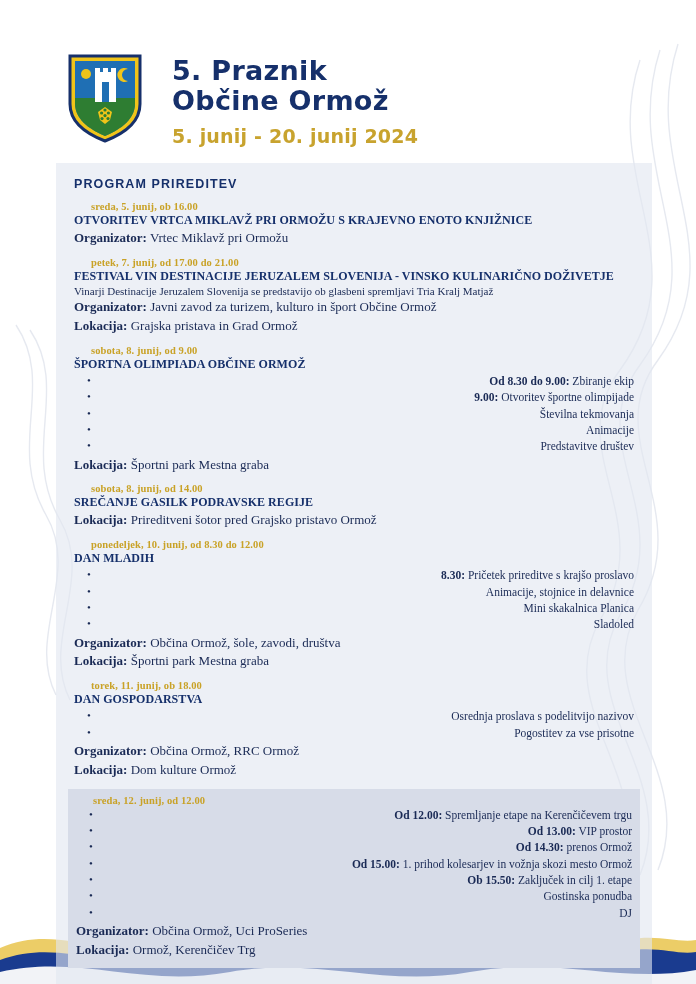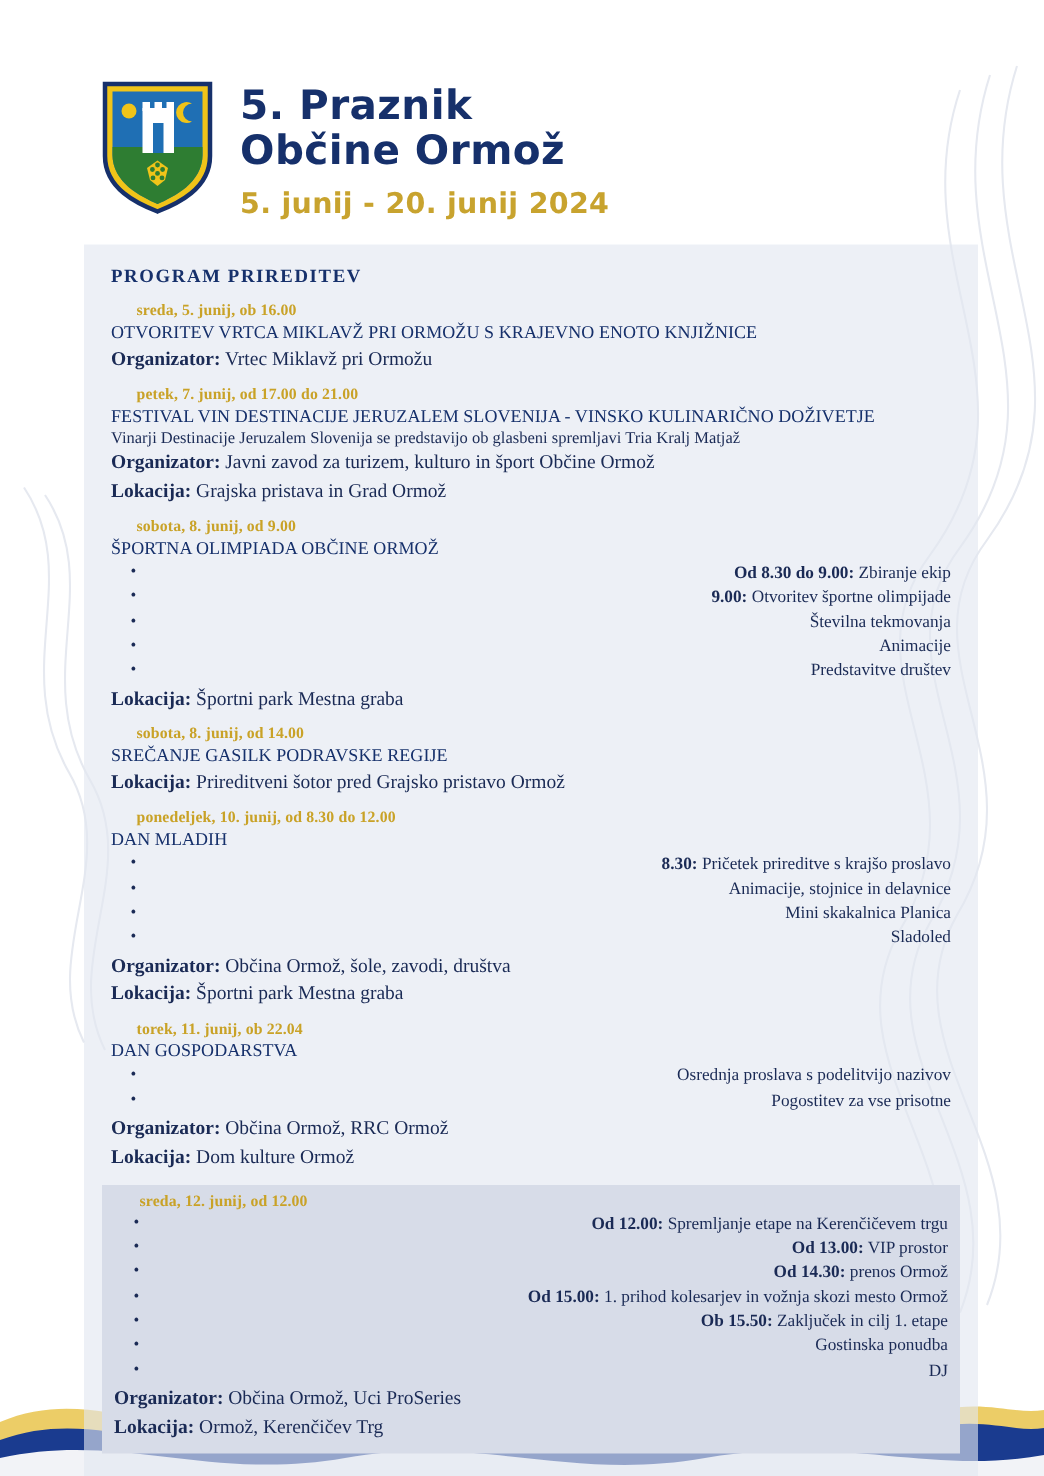--- a/index.html
+++ b/index.html
@@ -40,21 +40,21 @@
     display: flex;
     align-items: flex-start;
     padding: 52px 0 0 66px;
   }
   .crest {
     width: 78px;
     height: 92px;
     flex: 0 0 auto;
   }
   .header-text {
-    margin-left: 16px;
+    margin-left: 28px;
     padding-top: 4px;
   }
   .title-line1, .title-line2 {
     font-family: "DejaVu Sans", sans-serif;
     font-weight: bold;
     font-size: 27px;
     line-height: 1.12;
     color: #16306b;
     letter-spacing: 0.3px;
   }
@@ -70,21 +70,21 @@
   
   .program {
     position: relative;
     z-index: 2;
     margin: 16px 44px 0 56px;
     background: rgba(226, 231, 241, 0.62);
     padding: 12px 16px 18px 16px;
     box-sizing: border-box;
   }
   .program-heading {
-    font-family: Liberation Serif, serif;
+    font-family: Liberation Sans, sans-serif;
     font-weight: bold;
     font-size: 12.5px;
     letter-spacing: 1.1px;
     color: #16306b;
     margin: 2px 0 10px 2px;
   }
 
   .event {
     margin-bottom: 9px;
     padding: 0 2px;
@@ -99,21 +99,21 @@
     font-family: "Liberation Serif", serif;
     font-weight: bold;
     font-size: 10.5px;
     color: #c9a227;
     letter-spacing: 0.1px;
     margin-bottom: 1px;
     padding-left: 17px;
   }
   .ev-title {
     font-family: "Liberation Serif", serif;
-    font-weight: normal;
+    font-weight: bold;
     font-size: 12px;
     color: #16306b;
     margin-bottom: 1px;
     letter-spacing: 0.05px;
   }
   .ev-desc {
     font-size: 11px;
     color: #1a2a55;
     margin-bottom: 1px;
   }
@@ -227,21 +227,21 @@
         <ul class="ev-list">
           <li><b>8.30:</b> Pričetek prireditve s krajšo proslavo</li>
           <li>Animacije, stojnice in delavnice</li>
           <li>Mini skakalnica Planica</li>
           <li>Sladoled</li>
         </ul>
         <div class="meta"><b>Organizator:</b> <span>Občina Ormož, šole, zavodi, društva</span></div>
         <div class="meta"><b>Lokacija:</b> <span>Športni park Mestna graba</span></div>
       </div>
       <div class="event">
-        <div class="date">torek, 11. junij, ob 22.04</div>
+        <div class="date">torek, 11. junij, ob 18.00</div>
         <div class="ev-title">DAN GOSPODARSTVA</div>
         <ul class="ev-list">
           <li>Osrednja proslava s podelitvijo nazivov</li>
           <li>Pogostitev za vse prisotne</li>
         </ul>
         <div class="meta"><b>Organizator:</b> <span>Občina Ormož, RRC Ormož</span></div>
         <div class="meta"><b>Lokacija:</b> <span>Dom kulture Ormož</span></div>
       </div>
       <div class="event highlight">
         <div class="date">sreda, 12. junij, od 12.00</div>

